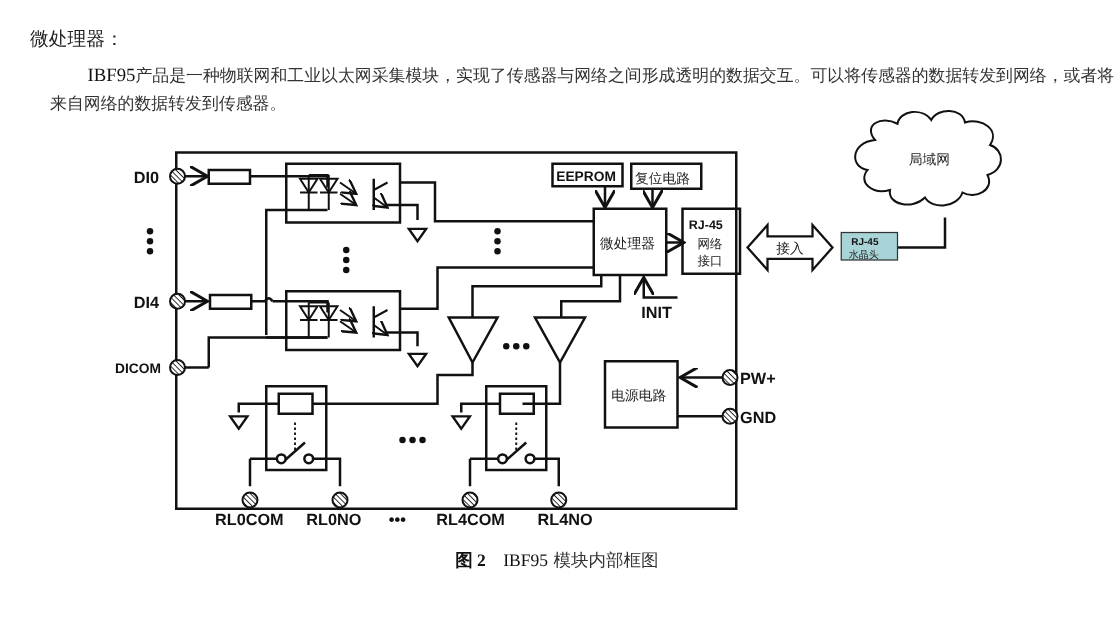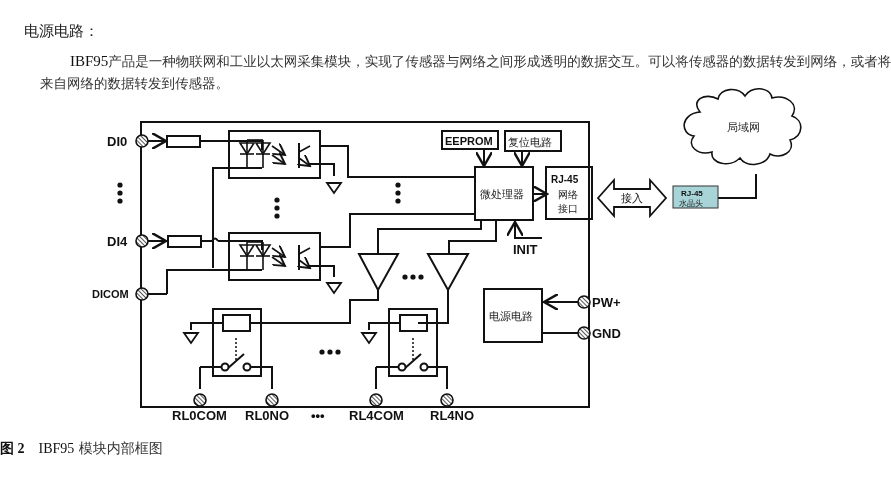--- a/index.html
+++ b/index.html
@@ -6,30 +6,30 @@
   body { width: 891px; height: 502px; position: relative; overflow: hidden;
          font-family: "DejaVu Serif", "Liberation Serif", serif; color: #222; }
   .heading { position: absolute; left: 24px; top: 22px; font-size: 15px; color: #222;
              font-family: "DejaVu Sans", sans-serif; }
   .para { position: absolute; left: 40px; top: 50px; width: 860px; font-size: 13.5px;
           line-height: 22px; color: #333; font-family: "DejaVu Sans", sans-serif; text-indent: 30px; }
   .para .lead { font-family: "Liberation Serif", serif; font-size: 15px; color: #111; }
   svg#diagram { position: absolute; left: 0; top: 0; }
   .lbl-b { font-family: "Liberation Sans", sans-serif; font-weight: bold; fill: #111; }
   .lbl-c { font-family: "DejaVu Sans", sans-serif; fill: #222; }
-  .caption { position: absolute; top: 440px; left: 0; width: 891px; 
+  .caption { position: absolute; top: 440px; left: 0; width: 891px; text-align: center;
              font-size: 14px; color: #333; }
   .caption .num { font-family: "Liberation Serif", serif; font-weight: bold; color: #111; }
   .caption .code { font-family: "Liberation Serif", serif; color: #111; margin-left: 14px; }
   .caption .zh { font-family: "DejaVu Sans", sans-serif; }
 </style>
 </head>
 <body>
 
-<div class="heading">电源电路：</div>
+<div class="heading">微处理器：</div>
 <div class="para"><span class="lead">IBF95</span><span>产品是一种物联网和工业以太网采集模块，实现了传感器与网络之间形成透明的数据交互。可以将传感器的数据转发到网络，或者将来自网络的数据转发到传感器。</span></div>
 
 <svg id="diagram" width="891" height="502" viewBox="0 0 891 502">
   <defs>
     <pattern id="hatch" width="3" height="3" patternUnits="userSpaceOnUse" patternTransform="rotate(-45)">
       <rect width="3" height="3" fill="#fff"></rect>
       <line x1="0" y1="0" x2="0" y2="3" stroke="#111" stroke-width="1.4"></line>
     </pattern>
     <marker id="arr" markerWidth="8" markerHeight="8" refX="7" refY="4" orient="auto">
       <path d="M0,0 L7,4 L0,8" fill="none" stroke="#111" stroke-width="1.2"></path>

